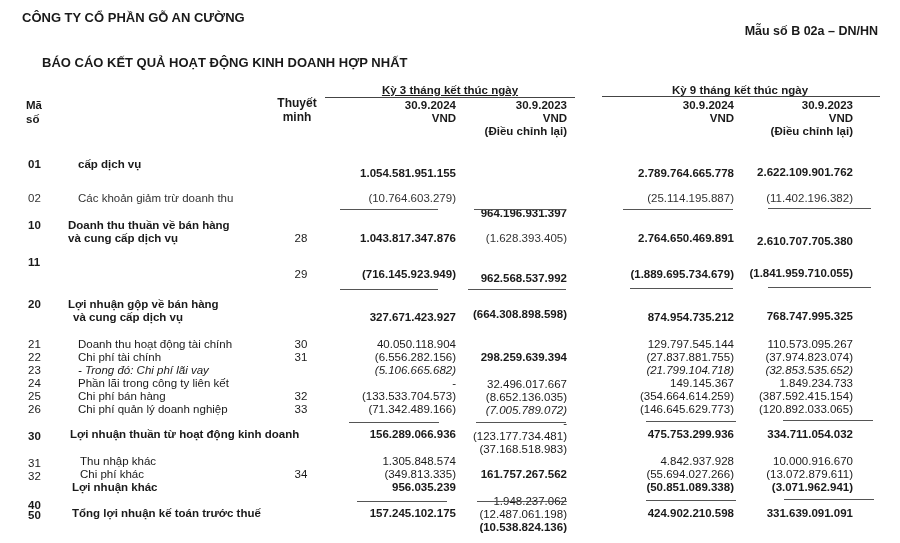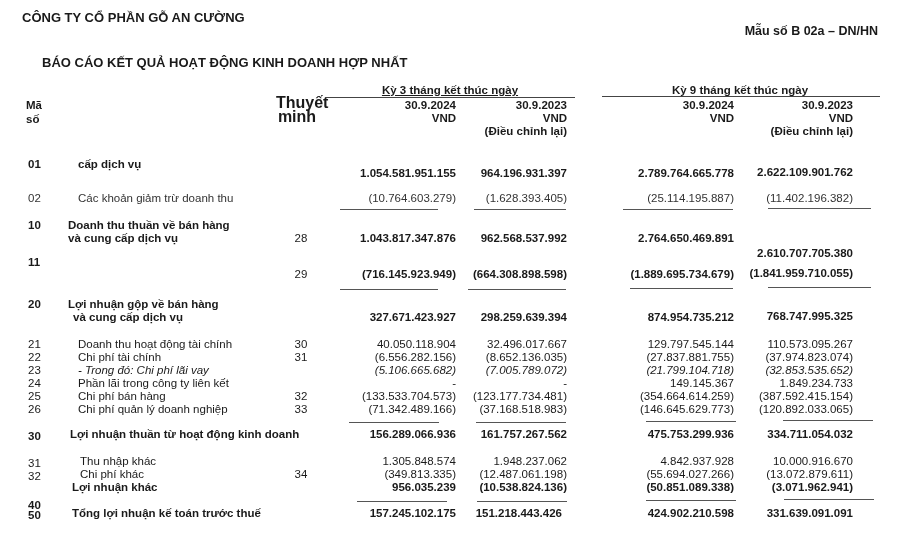--- a/index.html
+++ b/index.html
@@ -10,30 +10,30 @@
   .abs { position: absolute; white-space: nowrap; }
   .company { left: 22px; top: 10px; font-size: 13px; font-weight: bold; }
   .form-code { right: 22px; top: 24px; font-size: 12.5px; font-weight: bold; }
   .title { left: 22px; top: 55px; font-size: 13px; font-weight: bold; padding-left: 20px; }
 
   .hdr { font-size: 11.5px; font-weight: bold; }
   .hdr.period { text-align: center; }
   .period-line { position: absolute; height: 1px; background: #444; }
   .col-hdr { font-size: 11.5px; font-weight: bold; text-align: right; line-height: 13px; }
   .ms-hdr { left: 26px; top: 98px; font-size: 11.5px; font-weight: bold; line-height: 14px; }
-  .tm-hdr { left: 276px; top: 96px; font-size: 16px; font-weight: bold; line-height: 14px; text-align: center; width: 42px; }
+  .tm-hdr { left: 276px; top: 96px; font-size: 12px; font-weight: bold; line-height: 14px; text-align: center; width: 42px; }
 
   .row { position: absolute; left: 0; width: 900px; font-size: 11.5px; }
   .row .code { position: absolute; left: 28px; }
   .row .label { position: absolute; left: 68px; line-height: 13px; }
   .row .label.indent { left: 78px; }
   .row .note { position: absolute; left: 290px; width: 22px; text-align: center; }
   .row .val { position: absolute; text-align: right; }
   .row .v1 { right: 444px; }
-  .row .v2 { right: 333px; }
+  .row .v2 { right: 333px; margin-top: 40px; }
   .row .v3 { right: 166px; }
   .row .v4 { right: 47px; }
   .bold { font-weight: bold; }
   .italic { font-style: italic; }
   .muted { color: #333; }
 
   .uline { position: absolute; height: 1px; background: #555; }
 </style>
 </head>
 <body>
@@ -102,21 +102,21 @@
 <div class="row bold" style="top:219px;">
   <span class="code">10</span>
   <span class="label">
     <div>Doanh thu thuần về bán hàng</div>
     <div style="padding-left:0;">và cung cấp dịch vụ</div>
   </span>
   <span class="note" style="top:13px; font-weight:normal;">28</span>
   <span class="val v1" style="top:13px;">1.043.817.347.876</span>
   <span class="val v2" style="top:13px;">962.568.537.992</span>
   <span class="val v3" style="top:13px;">2.764.650.469.891</span>
-  <span class="val v4" style="top:28px;">2.610.707.705.380</span>
+  <span class="val v4" style="top:16px;">2.610.707.705.380</span>
 </div>
 
 <div class="row bold" style="top:256px;">
   <span class="code">11</span>
   <span class="label">
   </span>
   <span class="note" style="top:12px; font-weight:normal;">29</span>
   <span class="val v1" style="top:12px;">(716.145.923.949)</span>
   <span class="val v2" style="top:12px;">(664.308.898.598)</span>
   <span class="val v3" style="top:12px;">(1.889.695.734.679)</span>

